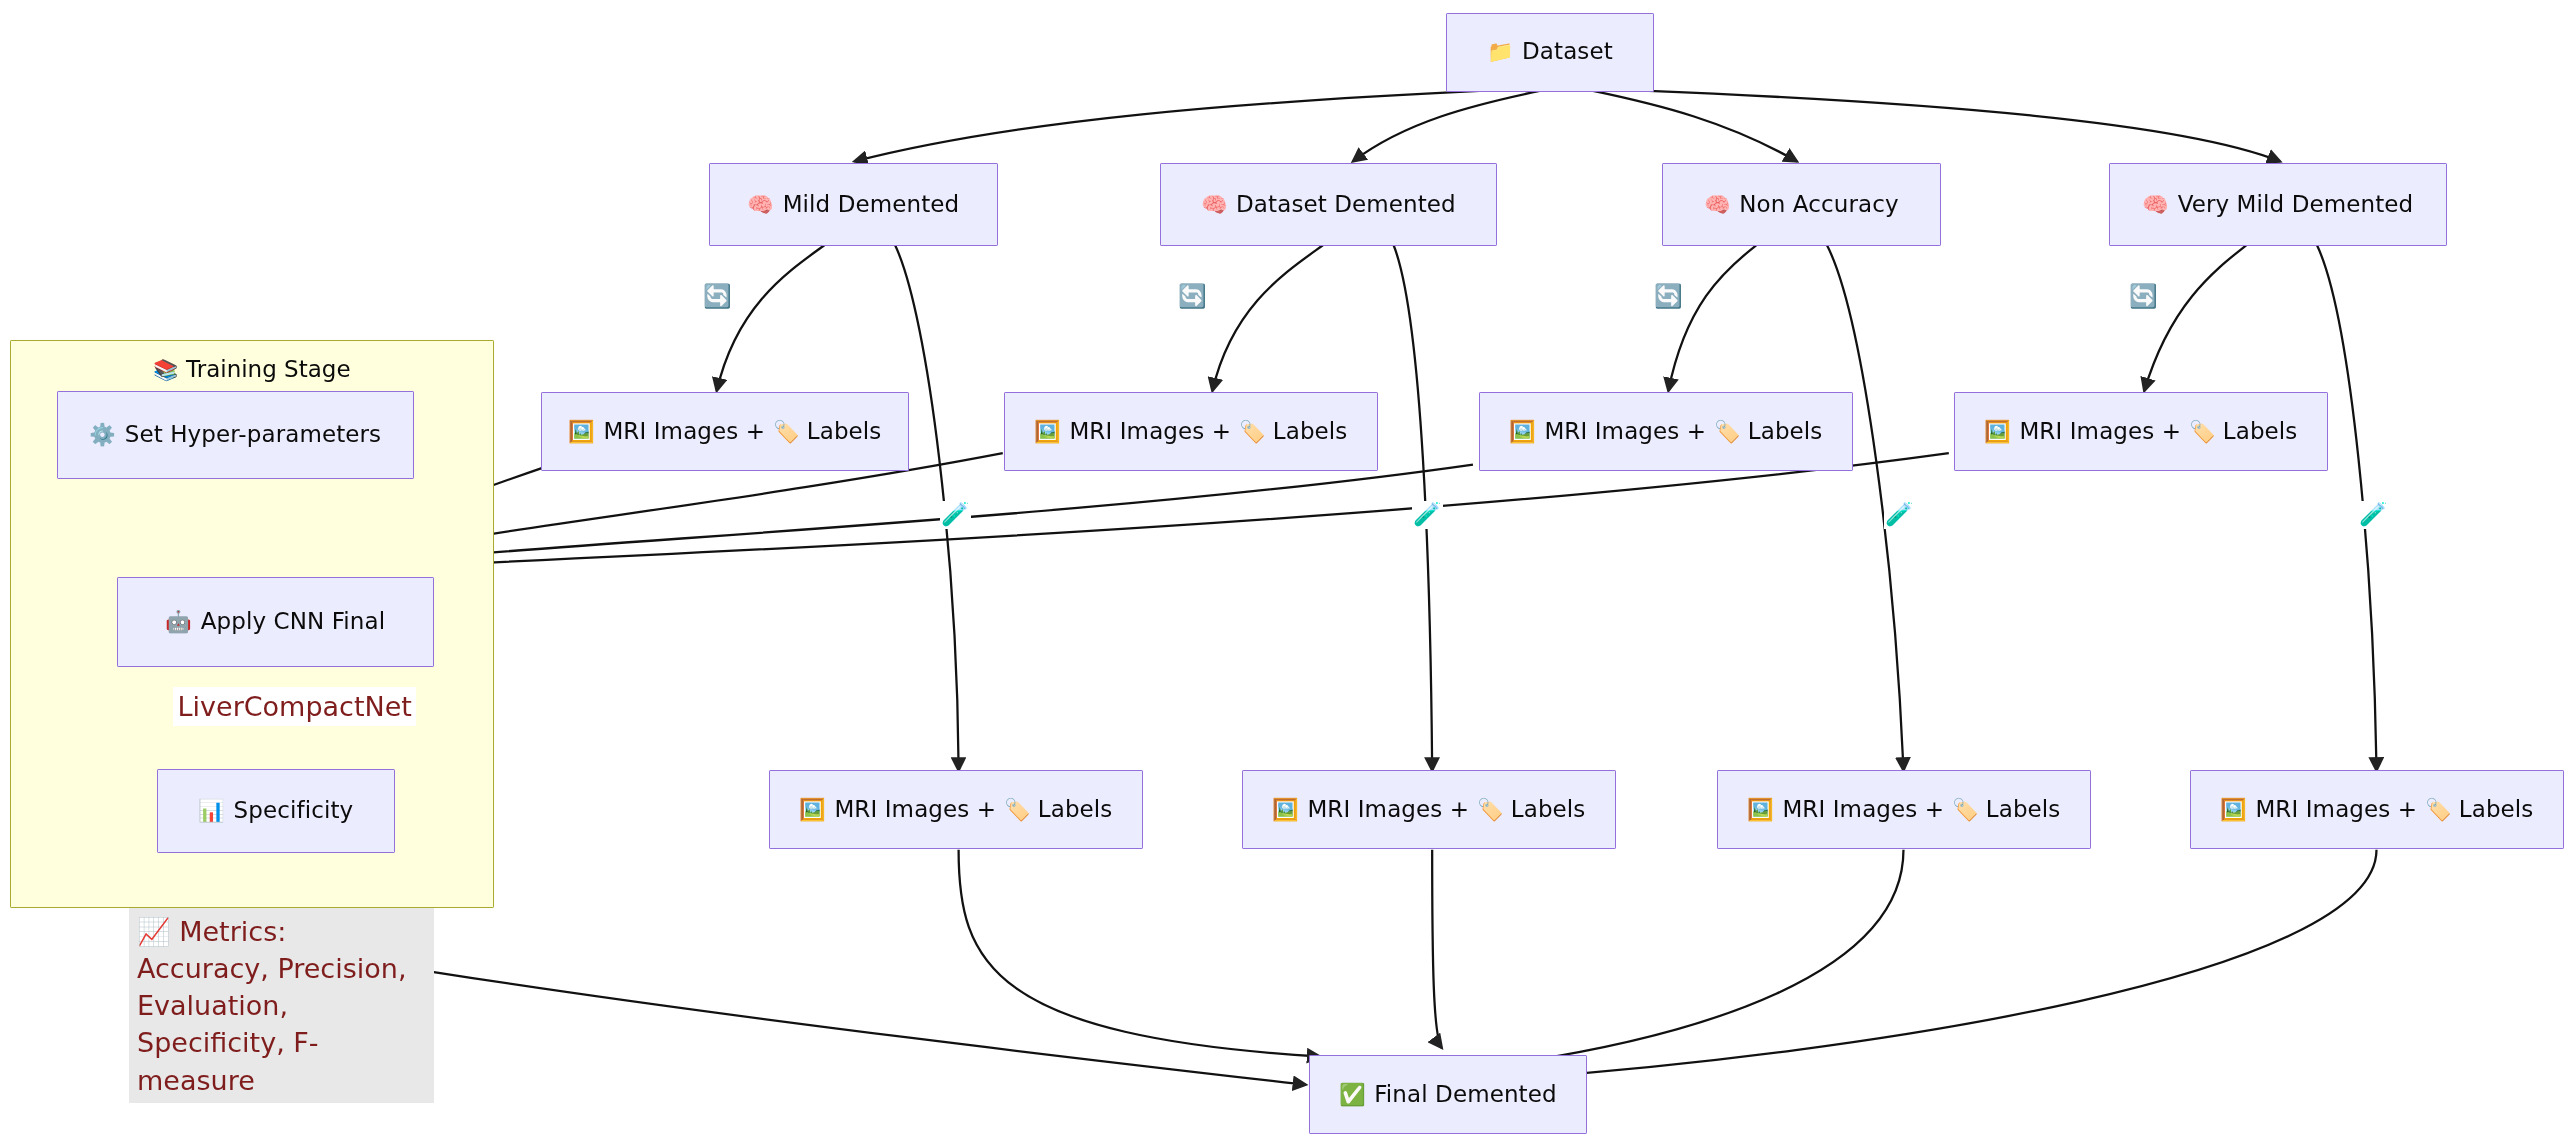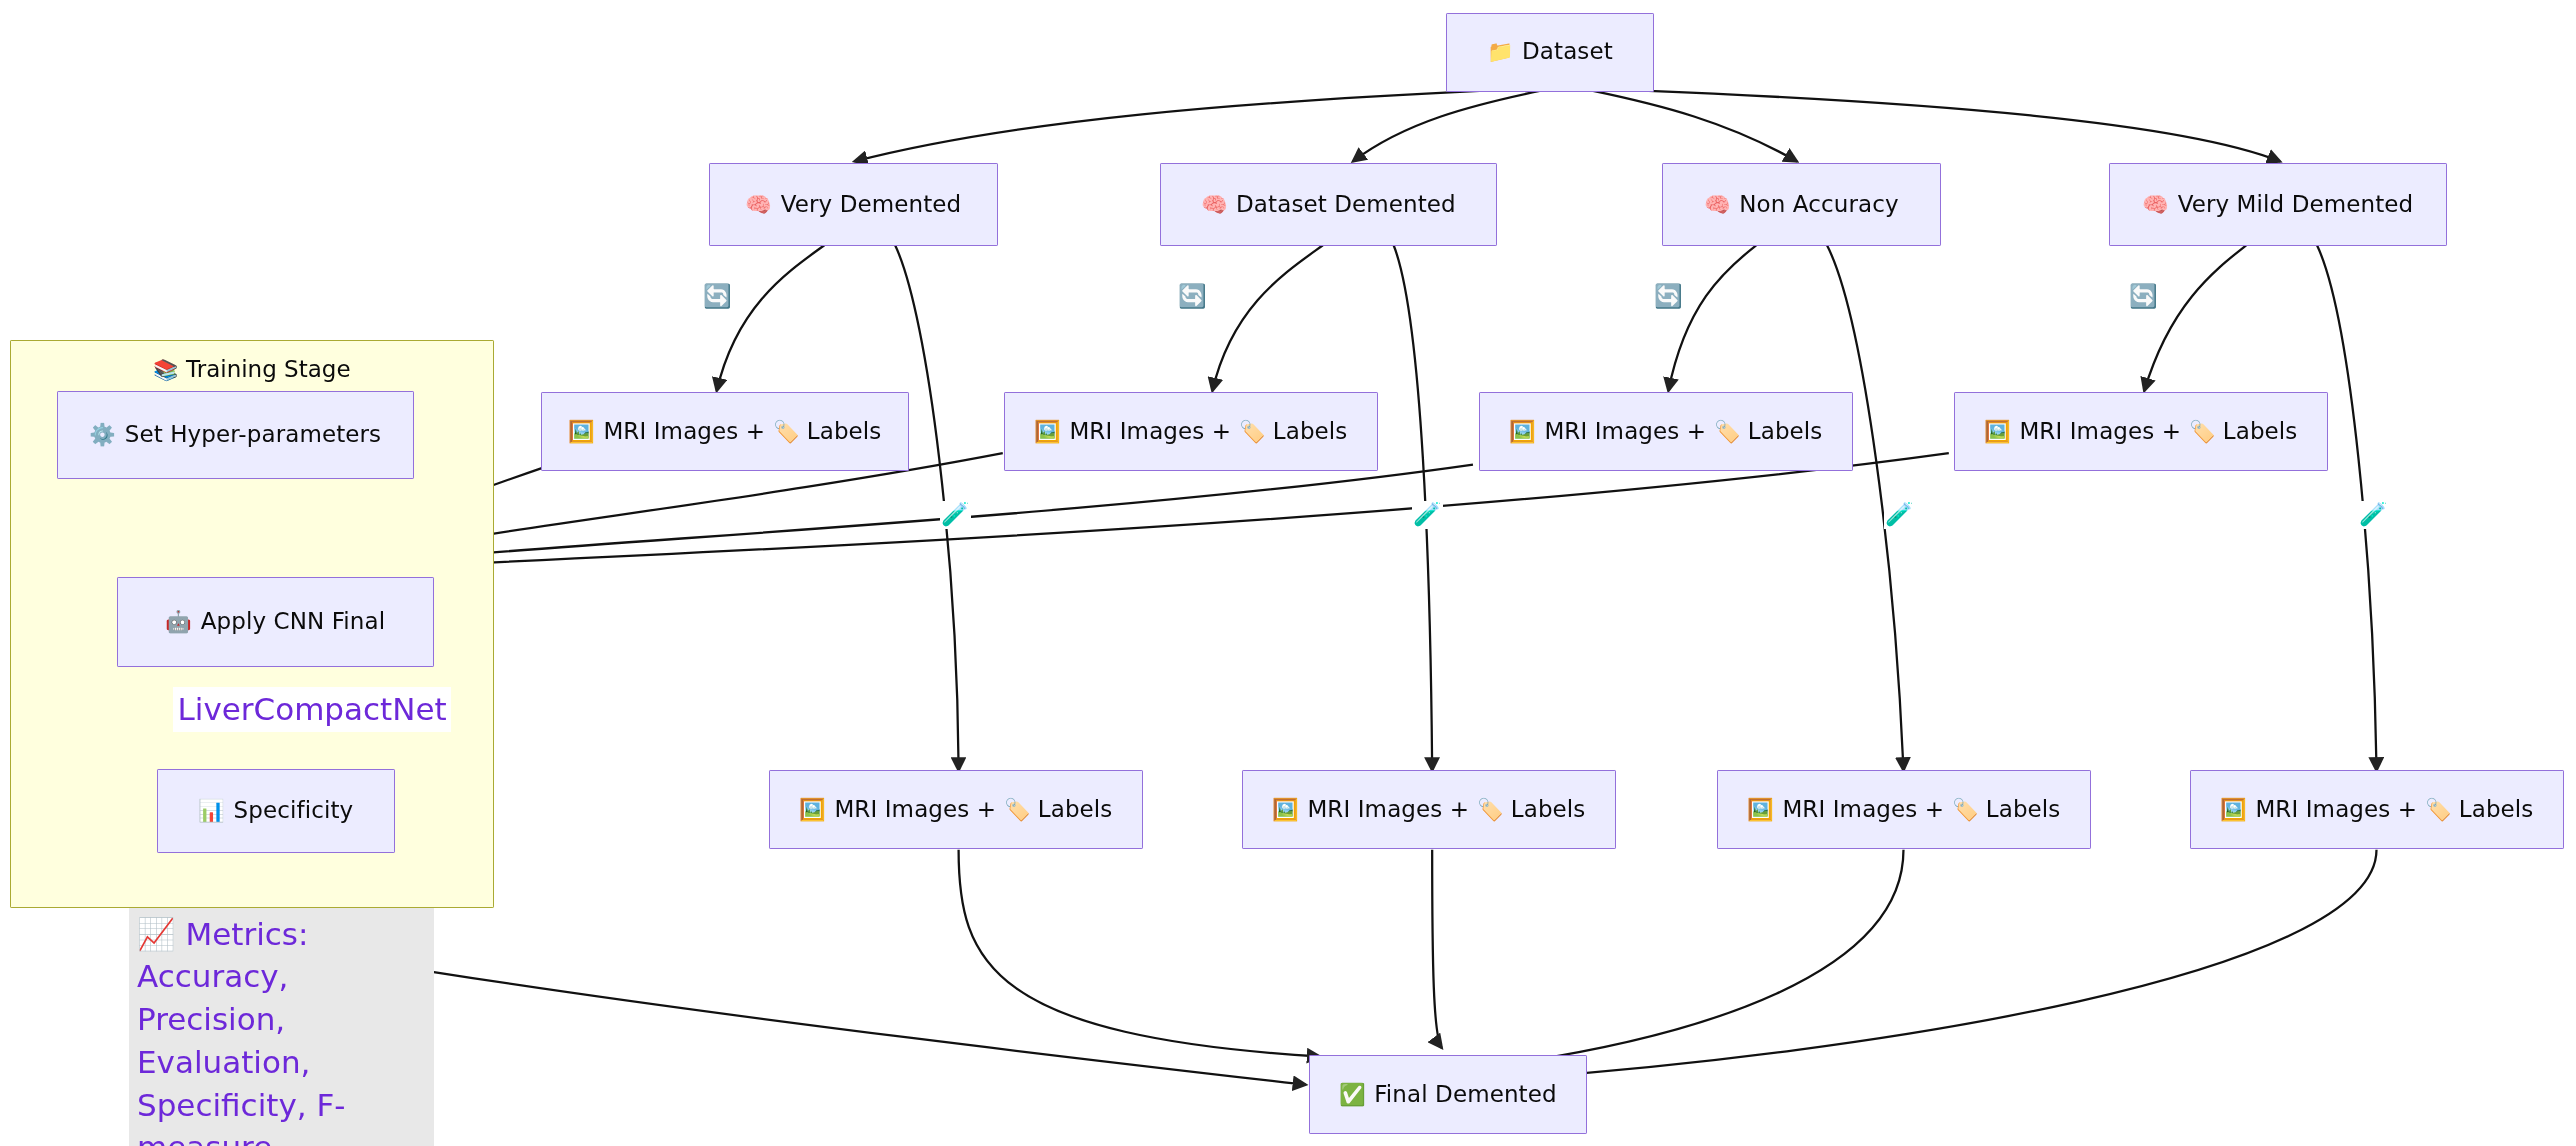--- a/index.html
+++ b/index.html
@@ -41,22 +41,22 @@
     text-align:center;
     font-size:23px;
     color:#0b0b0b;
     white-space:nowrap;
   }
   .subgraph-title .ico{font-size:20.4px;margin-right:6.8px;}
 
   .edge-label{
     position:absolute;
     background:#ffffff;
-    color:#6d28d9;
-    font-size:31px;
+    color:#7f1d1d;
+    font-size:27px;
     line-height:1.38;
     padding:1.1px 4.5px;
     white-space:nowrap;
     text-align:center;
   }
   .edge-label.multiline{white-space:normal;background:#e8e8e8;padding:4.5px 8px;text-align:left;}
   .edge-badge{
     position:absolute;
     background:#ffffff;
     font-size:23px;
@@ -129,21 +129,21 @@
     </div>
   </div>
 
   <div class="node" style="left:1446px;top:12.5px;width:208px;height:79px;">
     <span class="ico">📁</span>
     <span>Dataset</span>
   </div>
 
   <div class="node" style="left:709px;top:163px;width:289px;height:83px;">
     <span class="ico">🧠</span>
-    <span>Very Demented</span>
+    <span>Mild Demented</span>
   </div>
   <div class="node" style="left:1160px;top:163px;width:337px;height:83px;">
     <span class="ico">🧠</span>
     <span>Dataset Demented</span>
   </div>
   <div class="node" style="left:1662px;top:163px;width:279px;height:83px;">
     <span class="ico">🧠</span>
     <span>Non Accuracy</span>
   </div>
   <div class="node" style="left:2109px;top:163px;width:338px;height:83px;">

